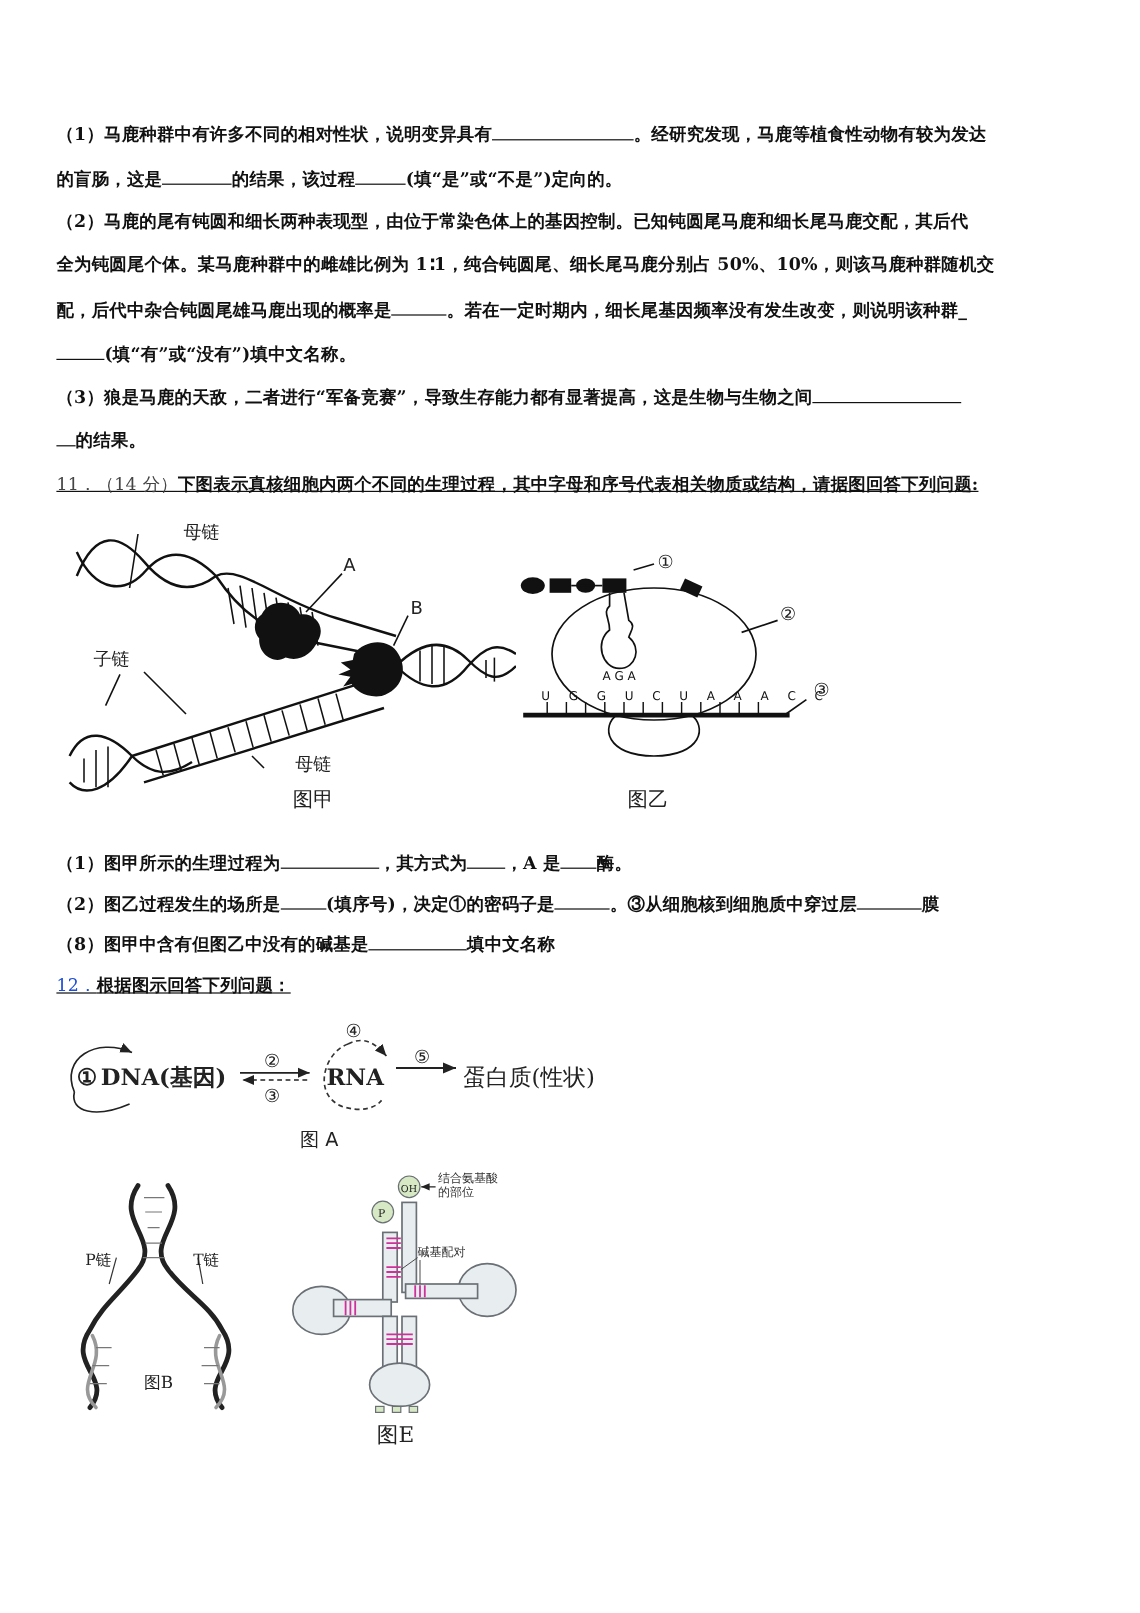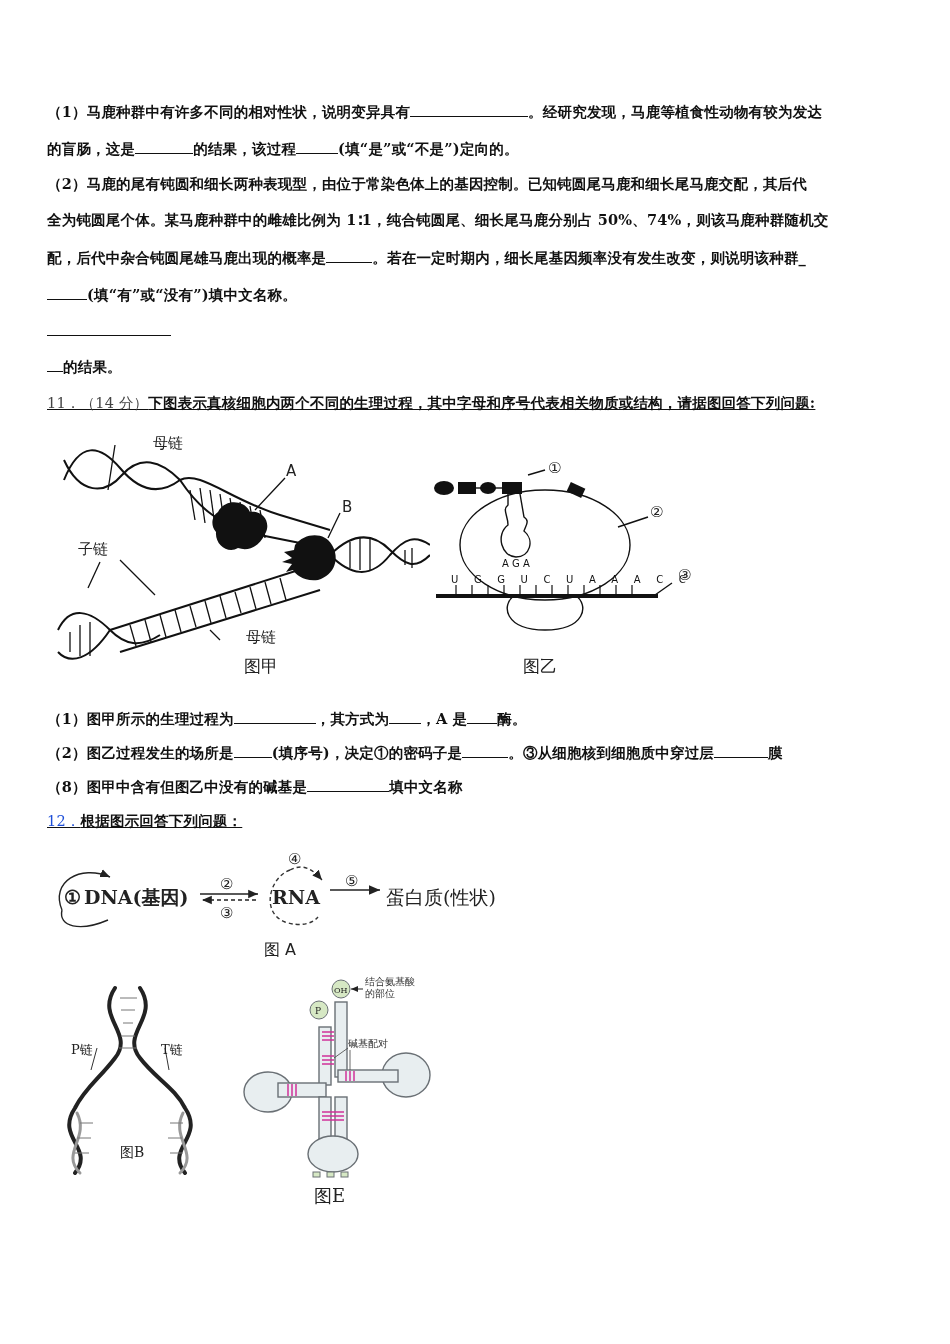--- a/index.html
+++ b/index.html
@@ -19,30 +19,30 @@
 <body>
 
 <div class="line" style="top:102px">
   <span>（1）马鹿种群中有许多不同的相对性状，说明变异具有</span><span class="blank" style="width:118px"></span><span>。经研究发现，马鹿等植食性动物有较为发达</span>
 </div>
 <div class="line" style="top:139px">
   <span>的盲肠，这是</span><span class="blank" style="width:58px"></span><span>的结果，该过程</span><span class="blank" style="width:42px"></span><span>(填“是”或“不是”)定向的。</span>
 </div>
 
 <div class="line" style="top:175px">（2）马鹿的尾有钝圆和细长两种表现型，由位于常染色体上的基因控制。已知钝圆尾马鹿和细长尾马鹿交配，其后代</div>
-<div class="line" style="top:211px">全为钝圆尾个体。某马鹿种群中的雌雄比例为 1∶1，纯合钝圆尾、细长尾马鹿分别占 50%、74%，则该马鹿种群随机交</div>
+<div class="line" style="top:211px">全为钝圆尾个体。某马鹿种群中的雌雄比例为 1∶1，纯合钝圆尾、细长尾马鹿分别占 50%、10%，则该马鹿种群随机交</div>
 <div class="line" style="top:248px">
   <span>配，后代中杂合钝圆尾雄马鹿出现的概率是</span><span class="blank" style="width:46px"></span><span>。若在一定时期内，细长尾基因频率没有发生改变，则说明该种群_</span>
 </div>
 <div class="line" style="top:285px">
   <span class="blank" style="width:40px"></span><span>(填“有”或“没有”)填中文名称。</span>
 </div>
 
 <div class="line" style="top:321px">
-  <span class="blank" style="width:124px"></span>
+  <span>（3）狼是马鹿的天敌，二者进行“军备竞赛”，导致生存能力都有显著提高，这是生物与生物之间</span><span class="blank" style="width:124px"></span>
 </div>
 <div class="line" style="top:357px">
   <span class="blank" style="width:16px"></span><span>的结果。</span>
 </div>
 
 <div class="line num" style="top:394px">
   <span style="color:#444">11．（14 分）</span><span class="b">下图表示真核细胞内两个不同的生理过程，其中字母和序号代表相关物质或结构，请据图回答下列问题:</span>
 </div>
 
 <svg class="fig" style="left:50px;top:420px" width="380" height="270">
@@ -182,21 +182,21 @@
   <line x1="280" y1="48" x2="330" y2="48" stroke="#222" stroke-width="1.6" marker-end="url(#ah)"></line>
   <text x="14" y="62" font-family="DejaVu Serif, serif" font-size="19" font-weight="bold" fill="#222">①</text>
   <text x="34" y="62" font-family="DejaVu Serif, serif" font-size="19" font-weight="bold" fill="#222">DNA(基因)</text>
   <text x="170" y="47" font-family="DejaVu Serif, serif" font-size="15" fill="#222">②</text>
   <text x="170" y="76" font-family="DejaVu Serif, serif" font-size="15" fill="#222">③</text>
   <text x="238" y="22" font-family="DejaVu Serif, serif" font-size="15" fill="#222">④</text>
   <text x="222" y="62" font-family="DejaVu Serif, serif" font-size="19" font-weight="bold" fill="#222">RNA</text>
   <text x="295" y="44" font-family="DejaVu Serif, serif" font-size="15" fill="#222">⑤</text>
   <text x="336" y="62" font-family="DejaVu Serif, serif" font-size="19" fill="#222">蛋白质(性状)</text>
 </svg>
-<div class="cap" style="left:264px;top:940px;font-size:16px">图 A</div>
+<div class="cap" style="left:250px;top:940px;font-size:16px">图 A</div>
 
 <svg class="fig" style="left:55px;top:978px" width="180" height="200">
   <g fill="none" stroke-linecap="round">
     <path d="M60 10 C40 40, 80 55, 60 80 C45 100, 30 110, 20 130 C0 160, 40 170, 20 195" stroke="#222" stroke-width="4"></path>
     <path d="M85 10 C105 40, 65 55, 85 80 C100 100, 120 110, 130 130 C150 160, 110 170, 130 195" stroke="#222" stroke-width="4"></path>
     <path d="M22 135 C35 160, 5 175, 25 195" stroke="#999" stroke-width="3"></path>
     <path d="M128 135 C115 160, 145 175, 125 195" stroke="#999" stroke-width="3"></path>
   </g>
   <g stroke="#777" stroke-width="1">
     <line x1="65" y1="20" x2="82" y2="20"></line>

